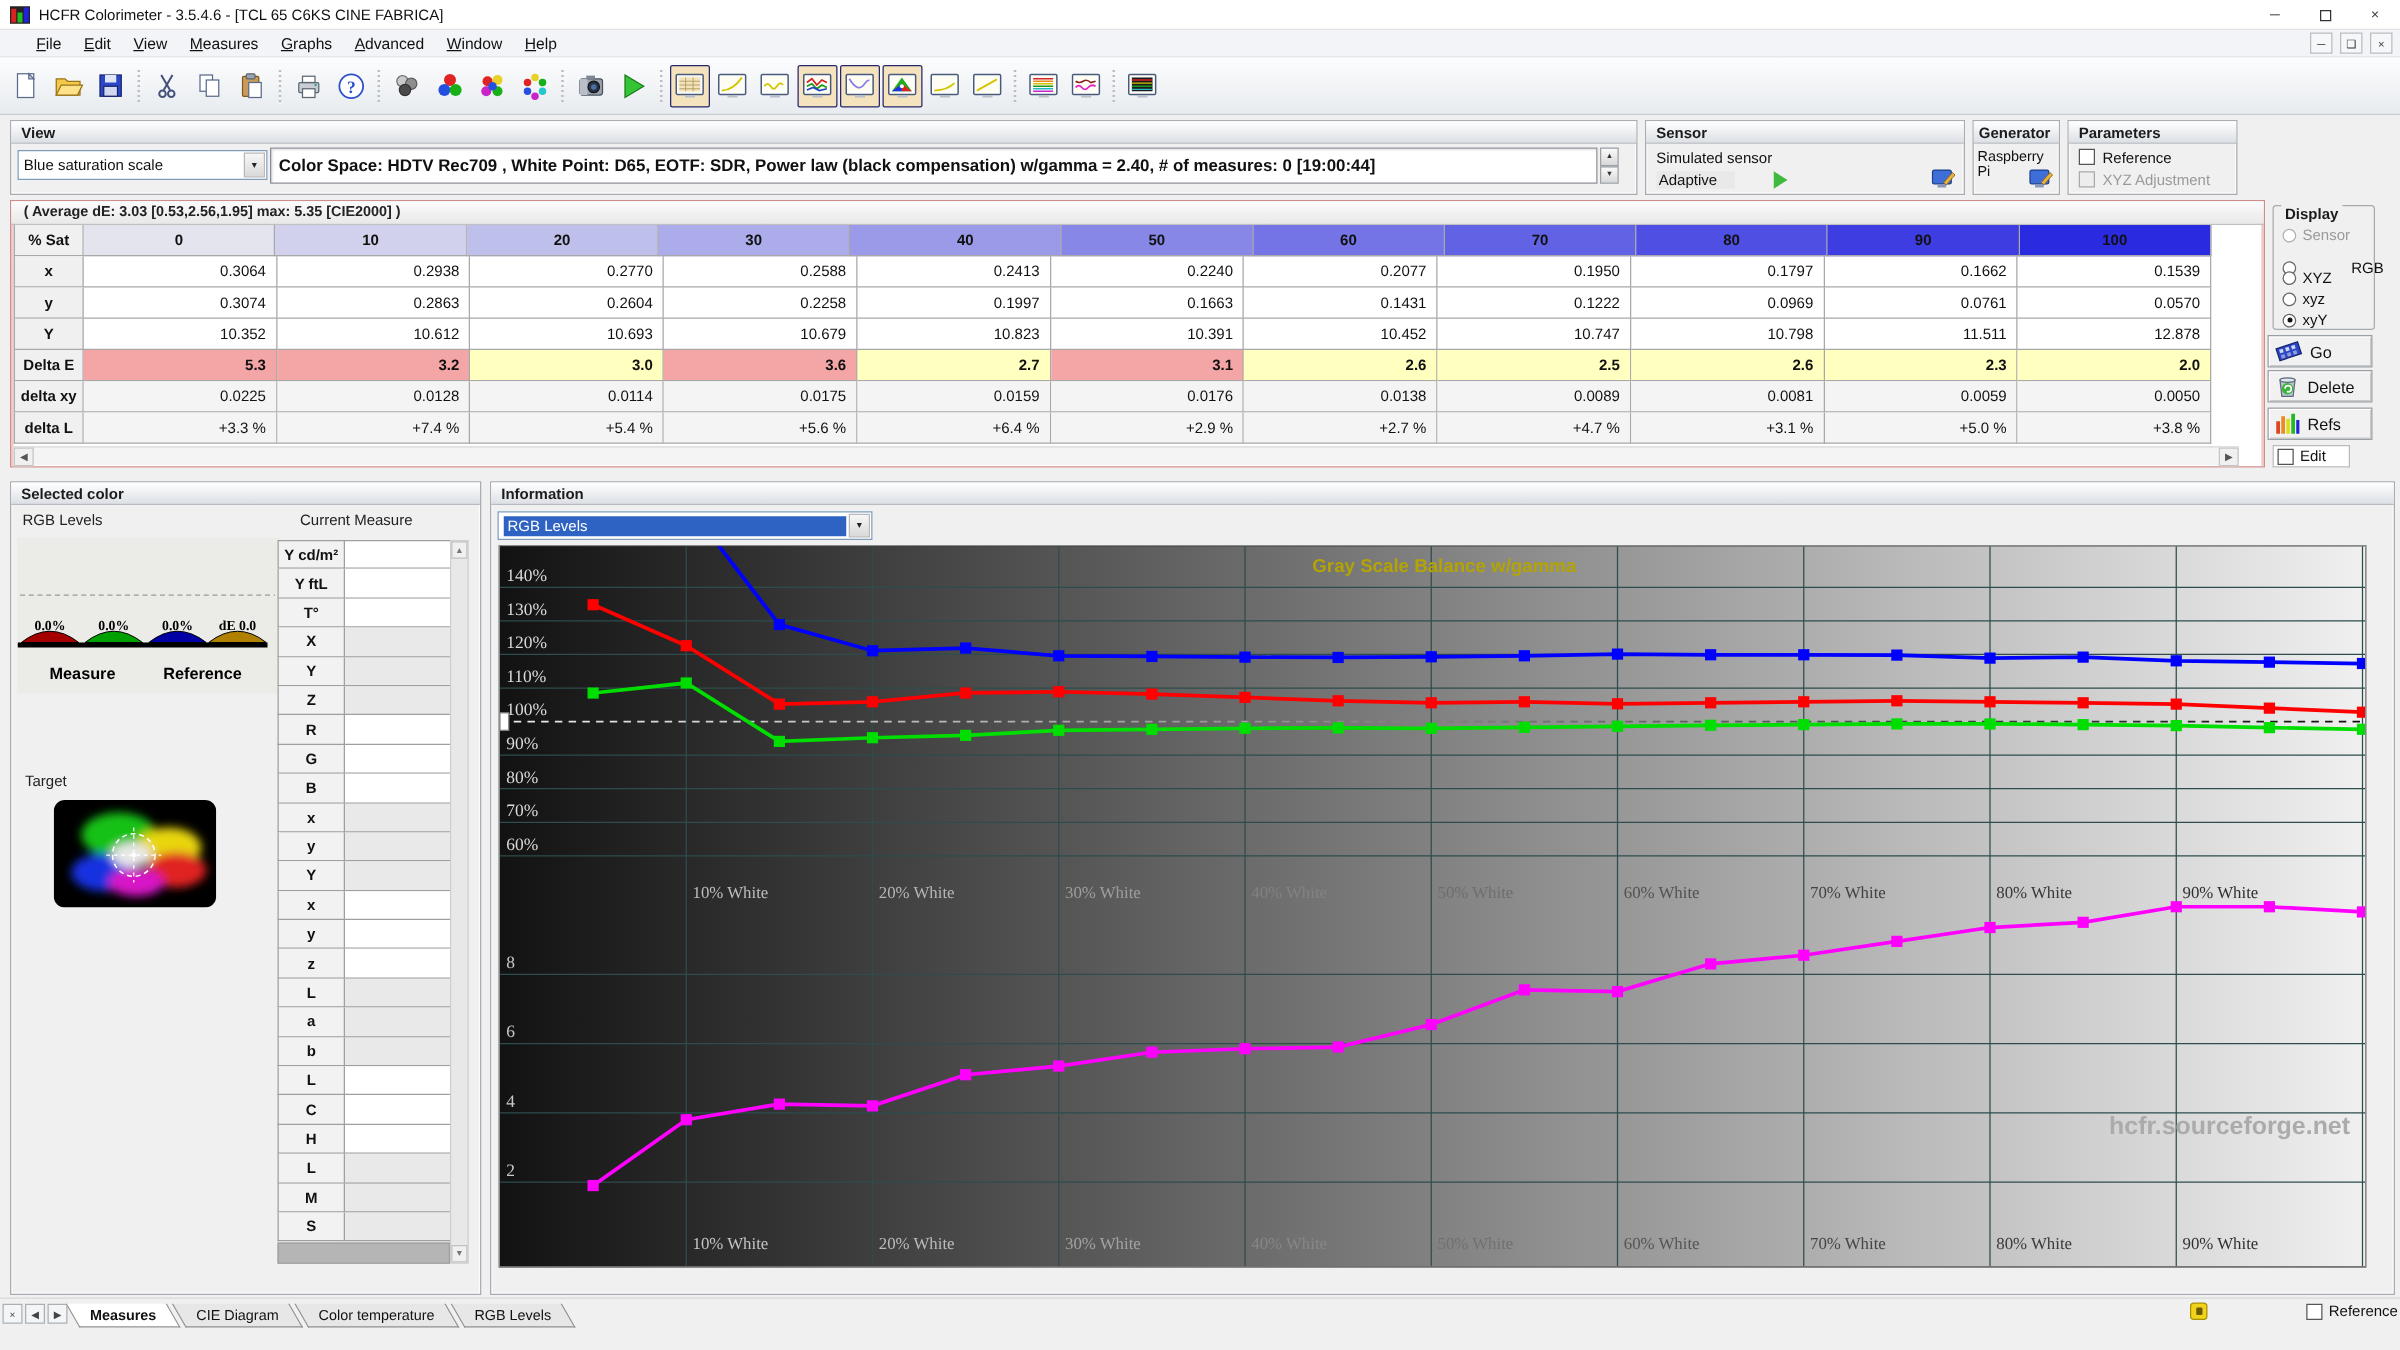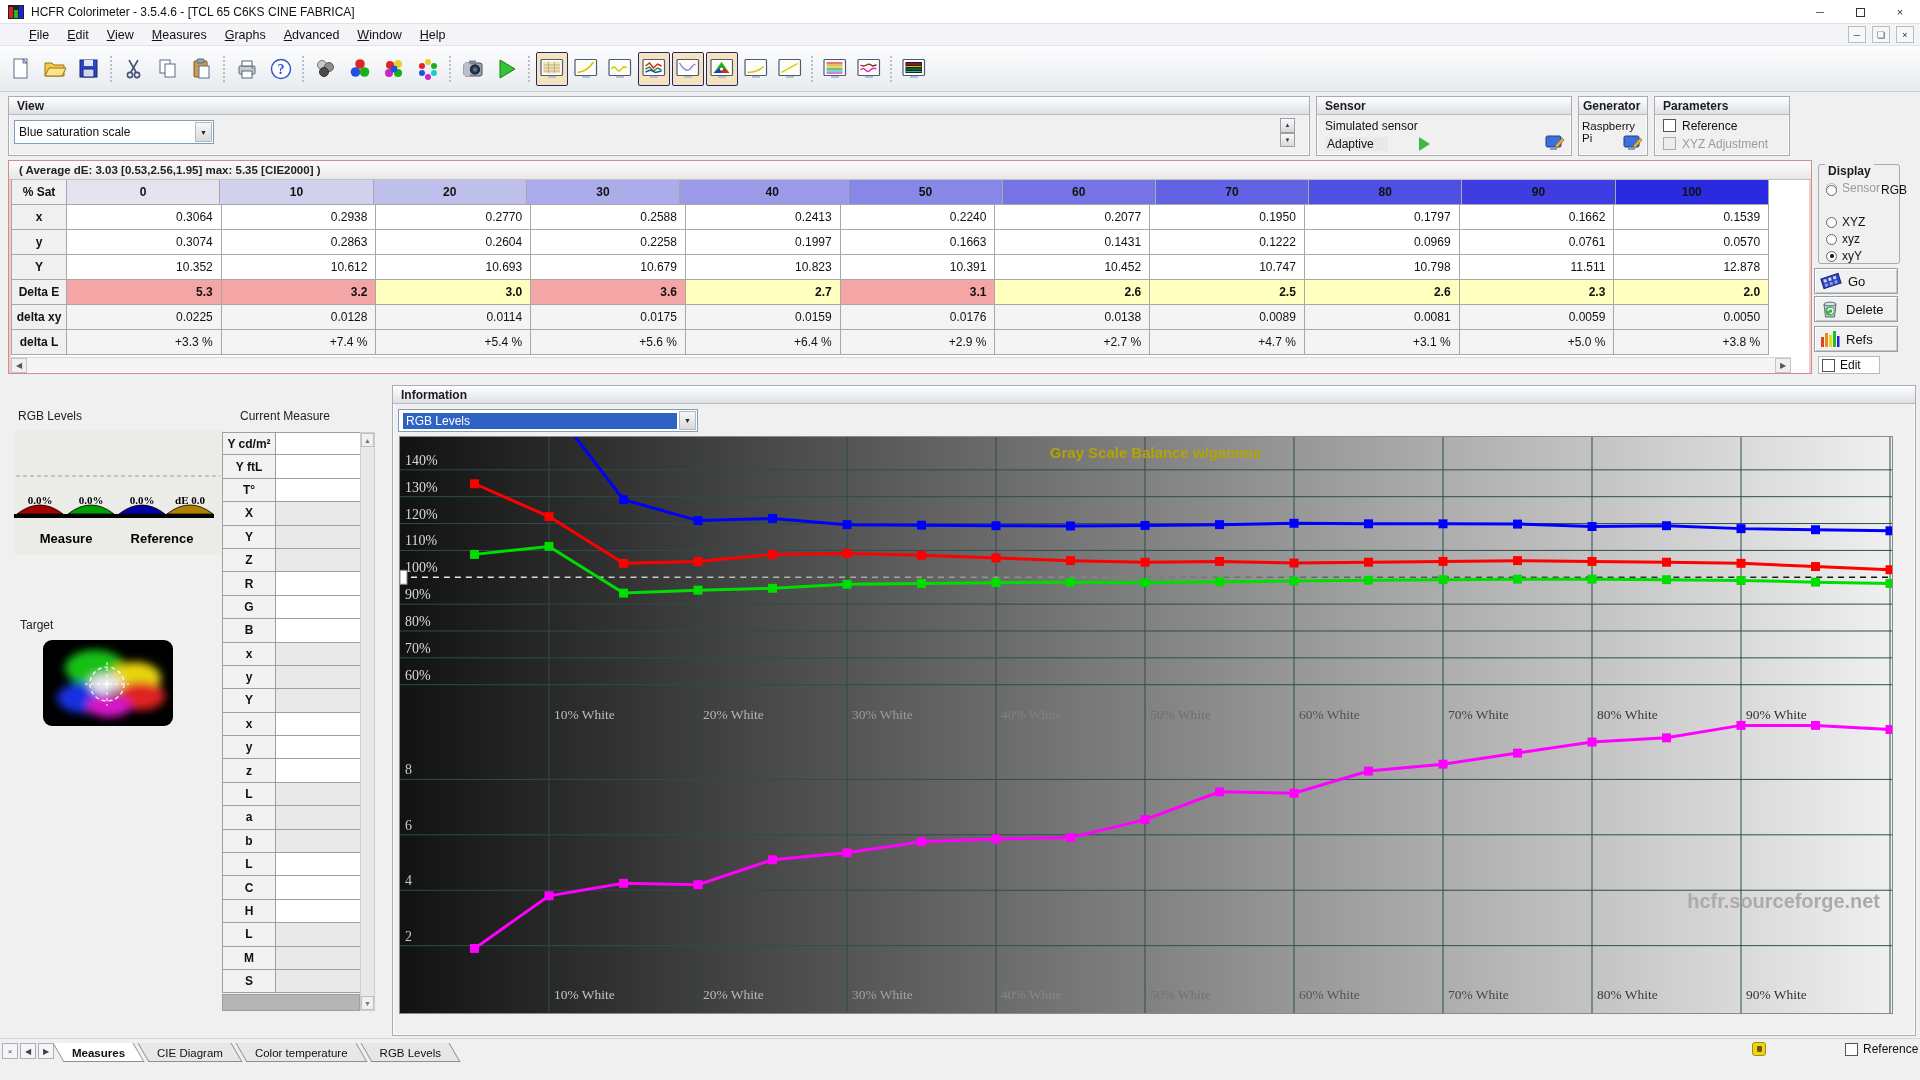--- a/index.html
+++ b/index.html
@@ -383,20 +383,23 @@
       </div>
     </div>
 
   <div class="panel" style="left:8px;top:96px;width:1302px;height:60px">
     <div class="phead">View</div>
   </div>
   <div class="dropdown" style="left:14px;top:120px;width:200px;height:24px">
     <span>Blue saturation scale</span>
     <div class="ddarrow">▼</div>
   </div>
+  <div id="infobox">
+    <span>Color Space: HDTV Rec709 , White Point: D65, EOTF:  SDR, Power law (black compensation) w/gamma = 2.40, # of measures: 0 [19:00:44]</span>
+  </div>
   <div class="spin">
     <div>▲</div>
     <div>▼</div>
   </div>
 
   <div class="panel" style="left:1316px;top:96px;width:256px;height:60px">
     <div class="phead">Sensor</div>
     <div class="abs" style="left:8px;top:22px">Simulated sensor</div>
     <div class="abs" style="left:8px;top:40px;background:#e9e9e9;padding:0 14px 0 2px">Adaptive</div>
     <div class="abs playtri" style="left:102px;top:40px"></div>
@@ -535,21 +538,21 @@
     </div>
   </div>
 
   <div id="displaybox">
     <div class="gtitle">Display</div>
     <div id="radios">
         <div class="radiorow" style="top: 16px;">
           <div class="radio dis"></div>
           <div class="dis-text">Sensor</div>
         </div>
-        <div class="radiorow" style="top: 18px; gap: 44px;">
+        <div class="radiorow" style="top: 42px; gap: 44px;">
           <div class="radio"></div>
           <div>RGB</div>
         </div>
         <div class="radiorow" style="top: 50px;">
           <div class="radio"></div>
           <div>XYZ</div>
         </div>
         <div class="radiorow" style="top: 67px;">
           <div class="radio"></div>
           <div>xyz</div>
@@ -592,20 +595,23 @@
         <rect x="13" y="1" width="3" height="16" fill="#2b2"></rect>
       <rect x="17" y="6" width="2.5" height="11" fill="#22d"></rect>
     </svg>
     <span>Refs</span>
   </div>
   <div id="editrow">
     <span class="checkbox"></span>
     <span>Edit</span>
   </div>
 
+  <div class="panel" id="selpanel">
+    <div class="phead">Selected color</div>
+  </div>
   <div class="sublabel" style="left:18px;top:409px">RGB Levels</div>
   <div class="sublabel" style="left:240px;top:409px">Current Measure</div>
   <div id="minichart">
     <svg id="minisvg" width="210" height="125" viewBox="0 0 210 125">
         <line x1="2" y1="46" x2="206" y2="46" stroke="#9a9a9a" stroke-dasharray="4 3"></line>
         <path d="M3,84 Q26,66 49,84 Z" fill="#a50000" stroke="#000" stroke-width="0.8"></path>
         <text x="26" y="74" text-anchor="middle" font-size="11" font-weight="bold" font-family="Liberation Serif, serif">0.0%</text>
         <path d="M54,84 Q77,66 100,84 Z" fill="#00a000" stroke="#000" stroke-width="0.8"></path>
         <text x="77" y="74" text-anchor="middle" font-size="11" font-weight="bold" font-family="Liberation Serif, serif">0.0%</text>
         <path d="M105,84 Q128,66 151,84 Z" fill="#0000a5" stroke="#000" stroke-width="0.8"></path>

